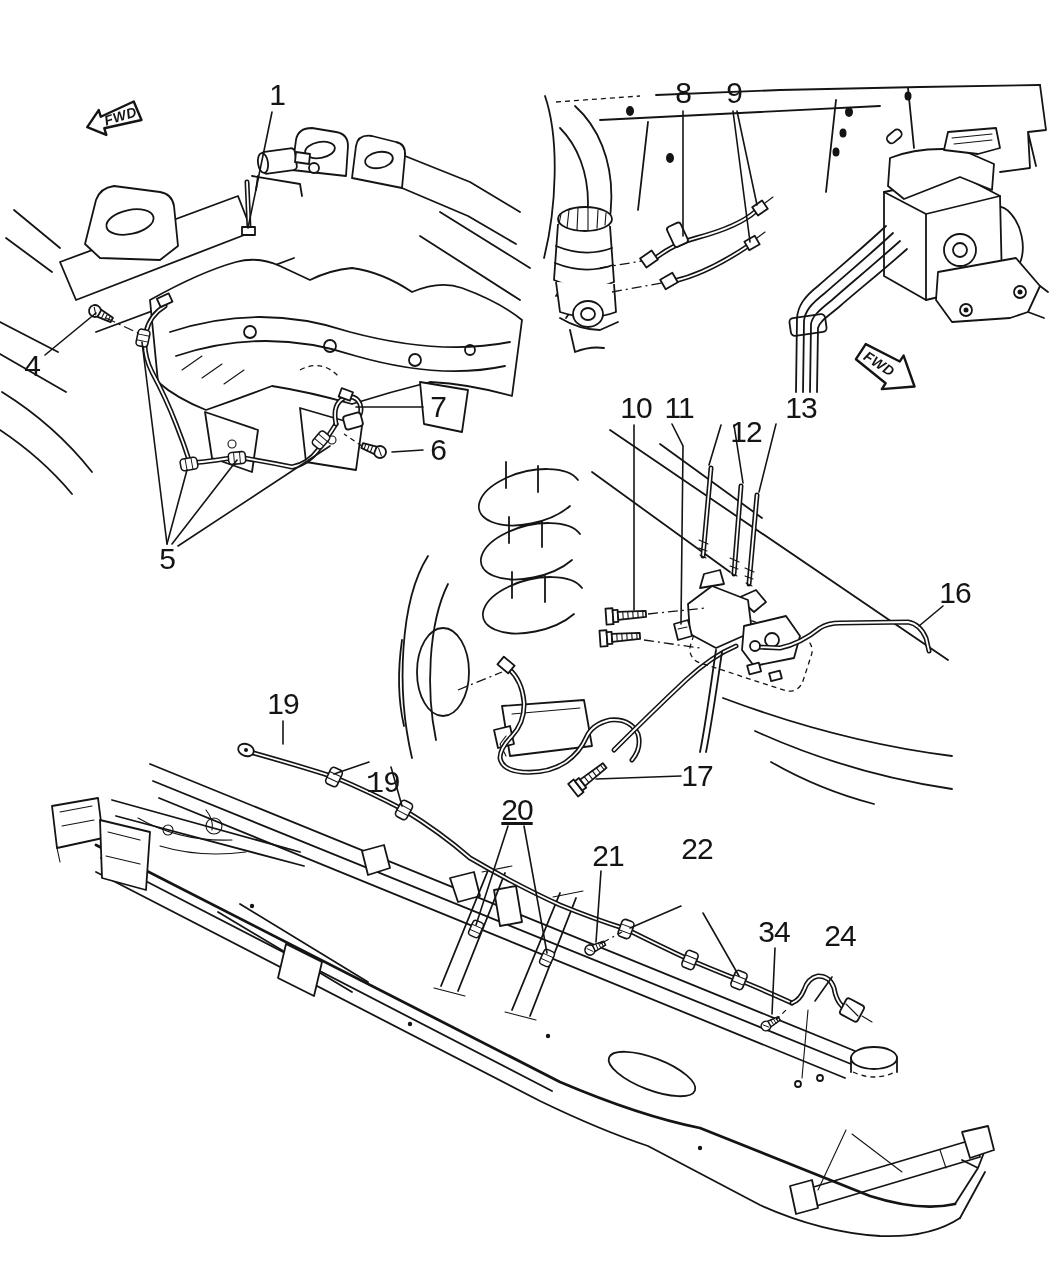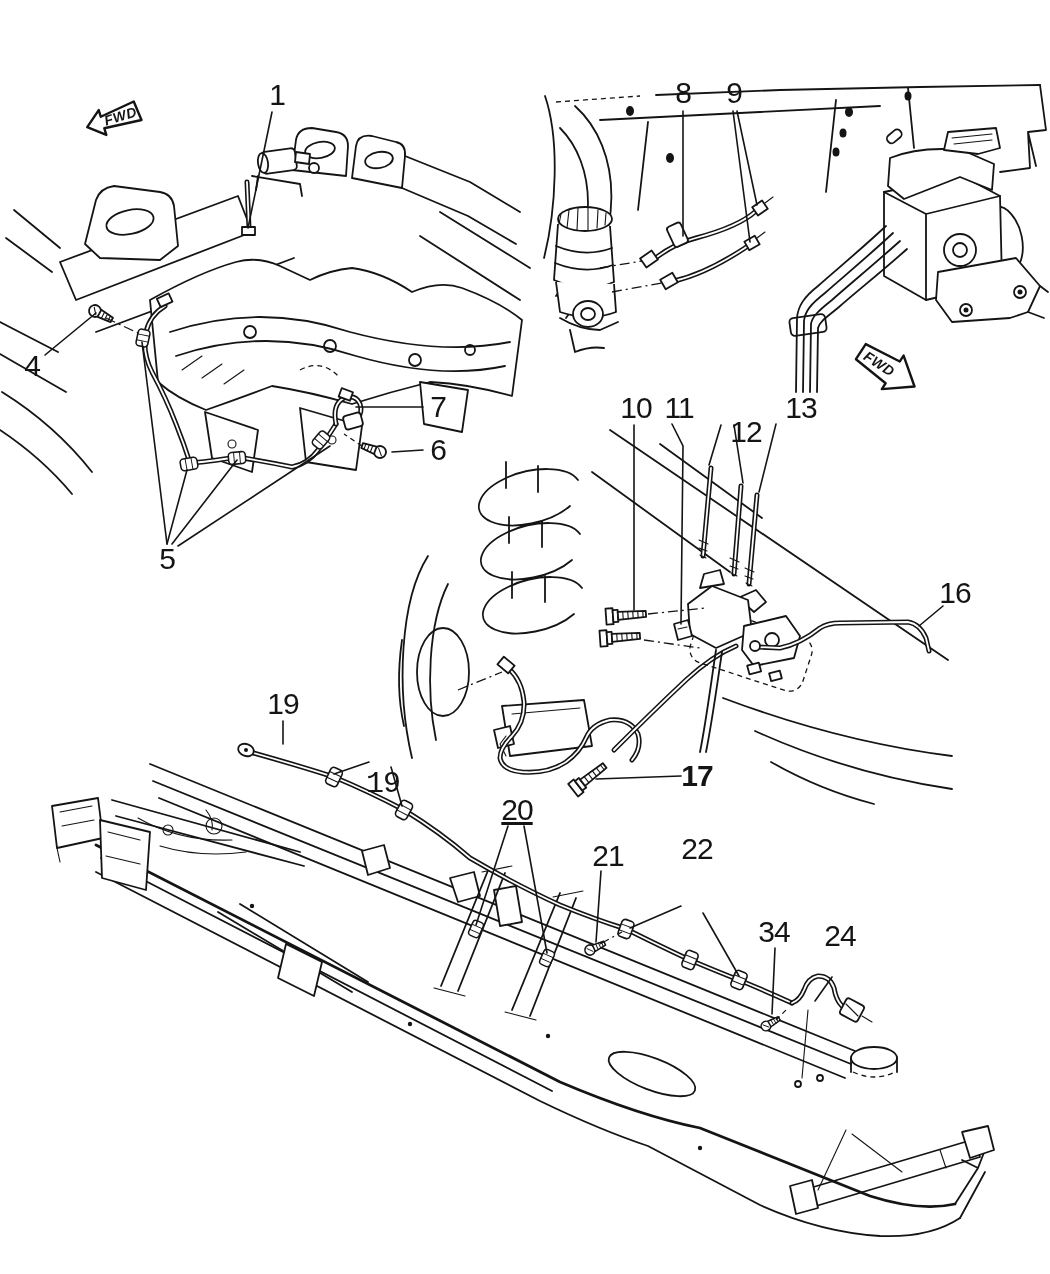--- a/index.html
+++ b/index.html
@@ -363,21 +363,21 @@
     <div class="callout" style="left: 167px; top: 559px;">5</div>
     <div class="callout" style="left: 438px; top: 450px;">6</div>
     <div class="callout" style="left: 438px; top: 407px;">7</div>
     <div class="callout" style="left: 683px; top: 93px;">8</div>
     <div class="callout" style="left: 734px; top: 93px;">9</div>
     <div class="callout" style="left: 636px; top: 408px; text-align: right;">10</div>
     <div class="callout" style="left: 679px; top: 408px;">11</div>
     <div class="callout" style="left: 728px; top: 432px; margin-left: 18px;">12</div>
     <div class="callout" style="left: 781px; top: 408px; margin-left: 20px;">13</div>
     <div class="callout" style="left: 955px; top: 593px;">16</div>
-    <div class="callout" style="left: 697px; top: 776px; font-weight: bold;">17</div>
+    <div class="callout" style="left: 697px; top: 776px;">17</div>
     <div class="callout" style="left: 283px; top: 704px;">19</div>
     <div class="callout" style="left: 383px; top: 784px; font-family: Liberation Mono, monospace;">19</div>
     <div class="callout" style="left: 517px; top: 810px; text-decoration: underline;">20</div>
     <div class="callout" style="left: 608px; top: 856px;">21</div>
     <div class="callout" style="left: 697px; top: 849px;">22</div>
     <div class="callout" style="left: 774px; top: 932px;">34</div>
     <div class="callout" style="left: 840px; top: 936px;">24</div>
   </div>
 
 </body></html>

